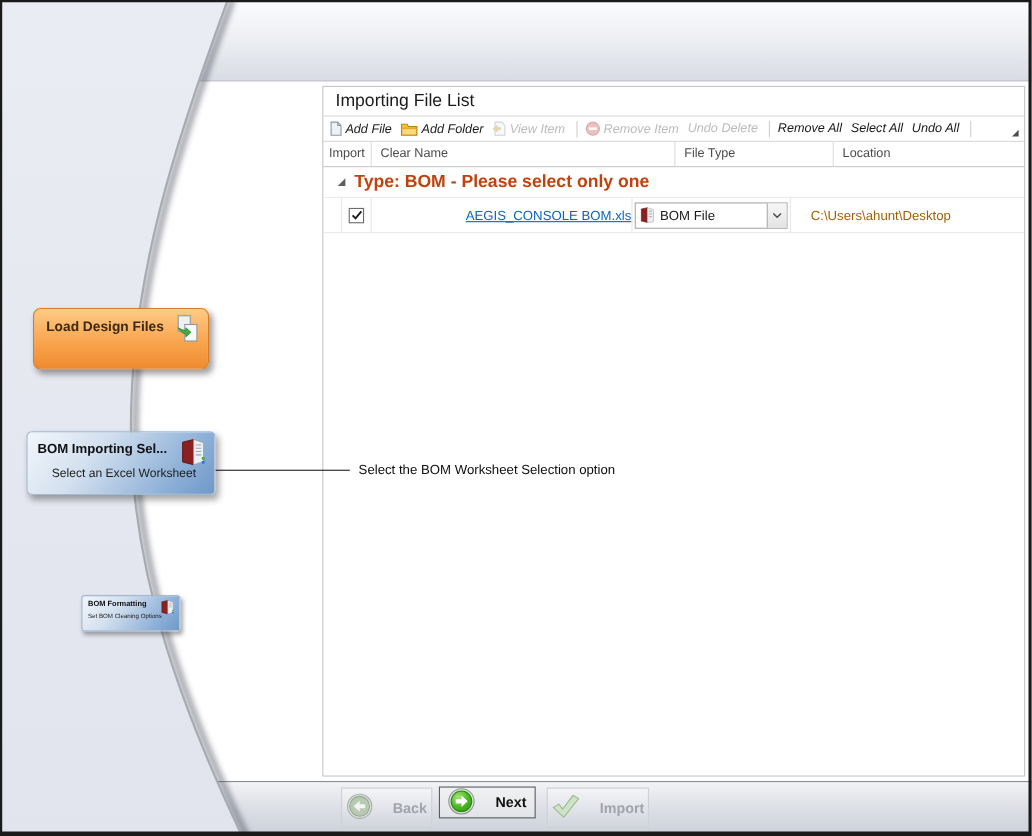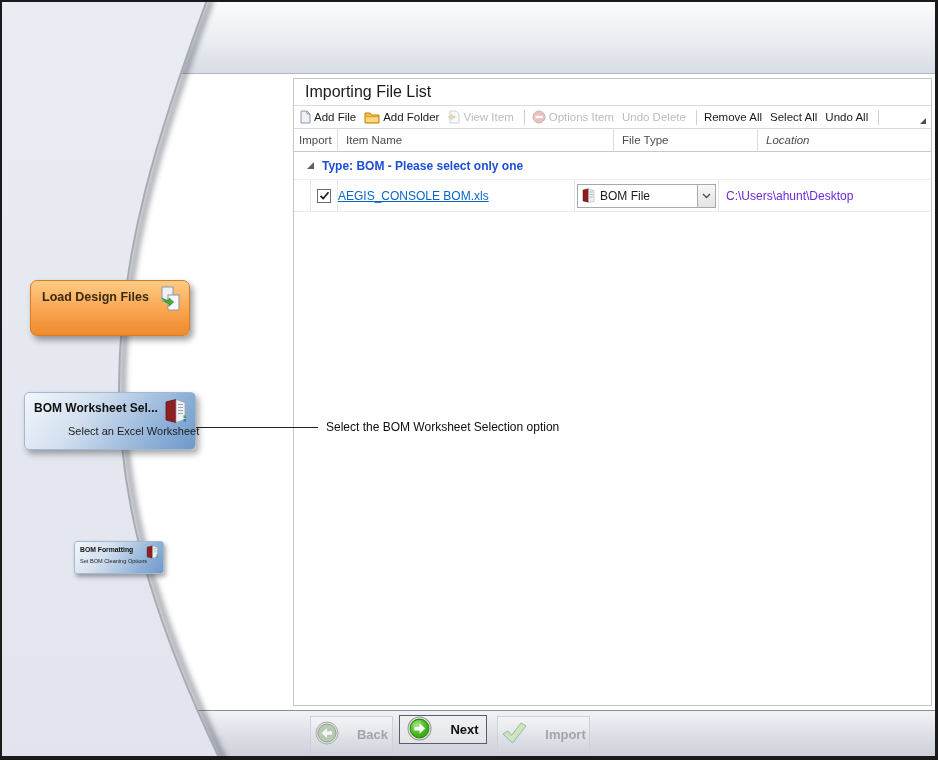--- a/index.html
+++ b/index.html
@@ -26,68 +26,68 @@
   
   .curve{left:0;top:0;z-index:2;}
 
   
   .panel{left:293px;top:78px;width:639px;height:628px;background:#fff;border:1px solid #c5c5c5;
          z-index:3;box-sizing:border-box;}
   .panel-title{height:26px;line-height:26px;padding-left:11px;font-size:16px;color:#1a1a1a;
          border-bottom:1px solid #dadada;}
   .toolbar{height:22px;display:flex;align-items:center;padding-left:6px;border-bottom:1px solid #dadada;
          font-size:11.5px;color:#1a1a1a;position:relative;}
-  .tb-item{display:flex;align-items:center;margin-right:8px;white-space:nowrap;cursor:default;}
+  .tb-item{display:flex;align-items:flex-end;margin-right:8px;white-space:nowrap;cursor:default;font-style:italic;}
   .tb-item .tb-icon{display:inline-flex;margin-right:3px;}
   .tb-item.disabled{color:#bcbcbc;}
   .tb-item.disabled .tb-icon{opacity:.42;}
   .tb-sep{width:1px;height:15px;background:#cfcfcf;margin:0 7px 0 2px;}
   .tb-grip{position:absolute;right:5px;bottom:4px;width:0;height:0;
            border-bottom:6px solid #4c4c4c;border-left:6px solid transparent;}
   .thead{height:22px;display:flex;align-items:center;font-size:11.5px;color:#4c4c4c;
          border-bottom:1px solid #c9c9c9;}
   .th{box-sizing:border-box;height:100%;display:flex;align-items:center;padding-left:8px;}
   .th-import{width:43px;padding-left:5px;}
   .th-name{width:237px;border-left:1px solid #dcdcdc;}
   .th-type{width:144px;border-left:1px solid #dcdcdc;margin-left:39px;}
-  .th-loc{flex:1;border-left:1px solid #dcdcdc;font-style:italic;}
+  .th-loc{flex:1;border-left:1px solid #dcdcdc;}
   .group-row{height:27px;display:flex;align-items:center;border-bottom:1px solid #ececec;
-         font-size:12px;font-weight:bold;color:#1d4ed8;}
+         font-size:16px;font-weight:bold;color:#c2410c;}
   .expander{width:0;height:0;border-bottom:7px solid #5f5f5f;border-left:7px solid transparent;
          margin-left:13px;margin-right:8px;}
   .file-row{height:31px;display:flex;align-items:center;border-bottom:1px solid #e9e9e9;font-size:12px;}
   .gutter{width:17px;height:100%;border-right:1px solid #e6e6e6;box-sizing:border-box;}
   .cell-import{width:26px;display:flex;align-items:center;justify-content:center;height:100%;}
   .cell-name{width:237px;box-sizing:border-box;border-left:1px solid #e6e6e6;height:100%;
-         display:flex;align-items:center;}
+         display:flex;align-items:center;padding-left:10px;justify-content:flex-end;}
   .cell-type{width:144px;box-sizing:border-box;border-left:1px solid #e6e6e6;height:100%;
          display:flex;align-items:center;}
   .cell-loc{flex:1;box-sizing:border-box;border-left:1px solid #e6e6e6;height:100%;
-         display:flex;align-items:center;padding-left:7px;color:#6d28d9;}
+         display:flex;align-items:center;padding-left:18px;color:#a16207;}
   .checkbox{width:14px;height:14px;background:#fff;border:1px solid #6b6b6b;box-sizing:border-box;
          display:flex;align-items:center;justify-content:center;}
   .file-link{color:#0a64c8;text-decoration:underline;cursor:pointer;}
   .combo{margin:0 2px;flex:1;height:24px;border:1px solid #a8a8a8;background:#fff;display:flex;
          align-items:center;box-sizing:border-box;}
   .combo-icon{margin:0 5px 0 4px;display:inline-flex;}
   .combo-label{flex:1;color:#1a1a1a;}
   .combo-arrow{width:18px;height:100%;display:flex;align-items:center;justify-content:center;
          background:linear-gradient(180deg,#f7f7f7,#e3e3e3);border-left:1px solid #ababab;box-sizing:border-box;}
 
   
   .step{z-index:4;box-sizing:border-box;}
   .step-orange{left:30px;top:280px;width:160px;height:56px;border-radius:7px;
      background:linear-gradient(180deg,#fdcb85 0%,#f9a54f 55%,#ee8a2e 100%);
      border:1px solid #d67c22;box-shadow:3px 4px 6px rgba(40,40,45,.45);}
   .step-orange .st-title{font-size:12.5px;font-weight:bold;color:#3b2a0f;padding:9px 0 0 11px;white-space:nowrap;}
   .step-blue{left:24px;top:392px;width:172px;height:58px;border-radius:5px;
      background:linear-gradient(128deg,#f2f6fb 0%,#d3e0ef 35%,#8cafd7 78%,#6f99c8 100%);
      border:1px solid #a3b9d2;box-shadow:3px 4px 6px rgba(40,40,45,.4);}
   .step-blue .st-title{font-size:12px;font-weight:bold;color:#101010;padding:8px 0 0 9px;white-space:nowrap;}
-  .step-blue .st-sub{font-size:11px;color:#1c1c1c;padding-left:12px;margin-top:10px;white-space:nowrap;margin-left:31px;}
+  .step-blue .st-sub{font-size:11px;color:#1c1c1c;padding-left:22px;margin-top:10px;white-space:nowrap;}
   .step-small{left:74px;top:541px;width:90px;height:33px;border-radius:3px;
      background:linear-gradient(128deg,#f2f6fb 0%,#d3e0ef 35%,#8cafd7 78%,#6f99c8 100%);
      border:1px solid #a3b9d2;box-shadow:2px 3px 4px rgba(40,40,45,.4);}
   .step-small .st-title{font-size:6.8px;font-weight:bold;color:#101010;padding:4px 0 0 5px;white-space:nowrap;}
   .step-small .st-sub{font-size:5.6px;color:#1c1c1c;padding-left:5px;margin-top:5px;white-space:nowrap;}
   .st-icon{position:absolute;top:5px;right:7px;display:inline-flex;}
   .st-icon-small{position:absolute;top:3px;right:4px;display:inline-flex;}
 
   
   .callout-line{left:196px;top:427px;width:122px;height:1px;background:#1e1e1e;z-index:5;}
@@ -162,42 +162,42 @@
       <span class="tb-label">View Item</span>
     </div>
     <div class="tb-sep"></div>
     <div class="tb-item disabled">
       <span class="tb-icon">
         <svg width="14" height="14" viewBox="0 0 14 14">
             <circle cx="7" cy="7" r="6" fill="#d56a6a" stroke="#9c3c3c"></circle>
             <rect x="3.4" y="5.8" width="7.2" height="2.4" fill="#fff"></rect>
           </svg>
       </span>
-      <span class="tb-label">Options Item</span>
+      <span class="tb-label">Remove Item</span>
     </div>
     <div class="tb-item disabled">
       <span class="tb-label">Undo Delete</span>
     </div>
     <div class="tb-sep"></div>
     <div class="tb-item">
       <span class="tb-label">Remove All</span>
     </div>
     <div class="tb-item">
       <span class="tb-label">Select All</span>
     </div>
     <div class="tb-item">
       <span class="tb-label">Undo All</span>
     </div>
     <div class="tb-sep"></div>
     <div class="tb-grip"></div>
   </div>
 
   <div class="thead">
     <div class="th th-import">Import</div>
-    <div class="th th-name">Item Name</div>
+    <div class="th th-name">Clear Name</div>
     <div class="th th-type">File Type</div>
     <div class="th th-loc">Location</div>
   </div>
 
   <div class="group-row">
     <div class="expander"></div>
     <span>Type: BOM - Please select only one</span>
   </div>
 
   <div class="file-row">
@@ -238,21 +238,21 @@
   <span class="st-icon">
     <svg width="24" height="27" viewBox="0 0 24 27">
         <rect x="4" y="1" width="11" height="14" fill="#eef1f4" stroke="#8d97a5"></rect>
         <rect x="10" y="9" width="11" height="15" fill="#f6f8fa" stroke="#8d97a5"></rect>
         <path d="M4 12 q2.5 5 7 5.6 l0 2.6 4.6 -4.1 -4.6 -4.1 0 2.6 q-4 -0.6 -7 -2.6 z" fill="#43ad3f" stroke="#2c7f2c" stroke-width="0.7"></path>
       </svg>
   </span>
 </div>
 
 <div class="abs step step-blue">
-  <div class="st-title">BOM Worksheet Sel...</div>
+  <div class="st-title">BOM Importing Sel...</div>
   <div class="st-sub">Select an Excel Worksheet</div>
   <span class="st-icon">
     <svg width="24" height="26" viewBox="0 0 24 26">
         <path d="M2 4 L12 1.5 V24.5 L2 22 Z" fill="#8c1f1f" stroke="#5e1212" stroke-width="0.8"></path>
         <path d="M12 1.5 L21 4.5 V21.5 L12 24.5 Z" fill="#eef0f2" stroke="#98a0a8" stroke-width="0.7"></path>
         <path d="M14 6.5 h5 M14 9.5 h5 M14 12.5 h5 M14 15.5 h5" stroke="#9aa6b2" stroke-width="1" fill="none"></path>
         <rect x="19.5" y="17.5" width="2.5" height="2.5" fill="#3fae3f"></rect>
         <rect x="19.5" y="21" width="2.5" height="2.5" fill="#3a6fd8"></rect>
       </svg>
   </span>

